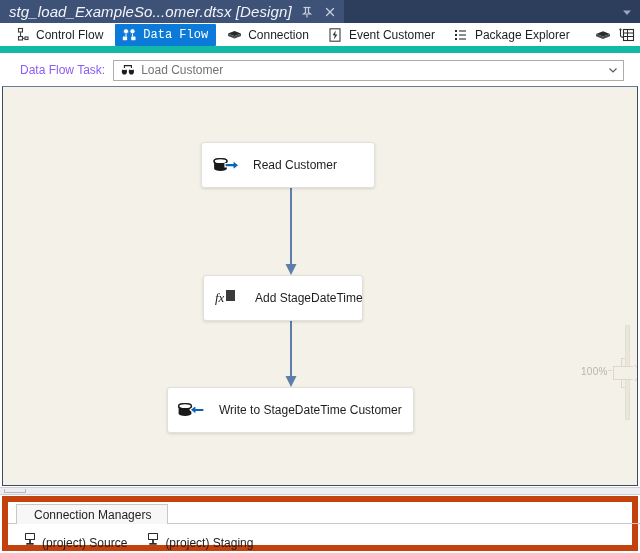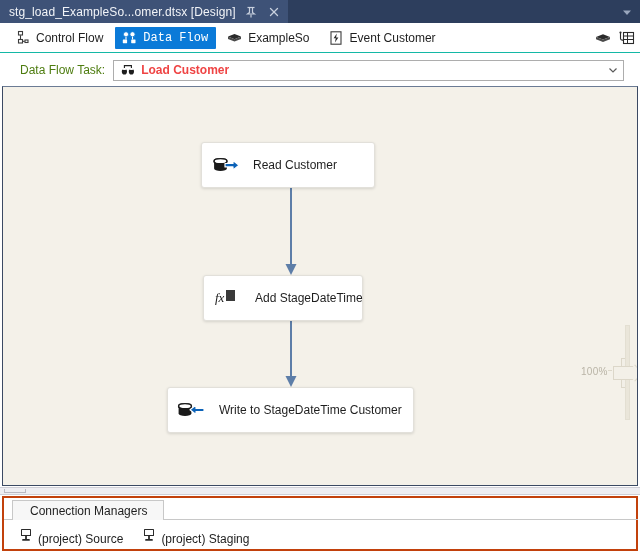--- a/index.html
+++ b/index.html
@@ -34,23 +34,24 @@
   .tabstrip {
     height: 23px;
     background: #3e5277;
     display: flex;
     align-items: center;
     padding: 0 6px 0 9px;
     box-sizing: border-box;
   }
   .doc-tab-title {
     color: #f2f4f8;
-    font-size: 12px;
+    font-size: 15px;
     white-space: nowrap;
     letter-spacing: 0.1px;
+    font-style: italic;
   }
   .tab-btn {
     width: 16px; height: 16px;
     margin-left: 7px;
     position: relative;
     flex: none;
   }
   .tab-btn svg { display: block; }
   .titlebar-spacer { flex: 1 1 auto; height: 23px; }
   .titlebar-chevron {
@@ -58,21 +59,21 @@
     display: flex; align-items: center; justify-content: center;
     margin-right: 4px;
   }
 
   
   .designer-tabs {
     position: absolute;
     left: 0; top: 23px;
     width: 640px; height: 30px;
     background: #ffffff;
-    border-bottom: 1px solid #14b8a6;
+    border-bottom: 7px solid #14b8a6;
     display: flex;
     align-items: center;
     box-sizing: border-box;
   }
   .dtab {
     display: flex;
     align-items: center;
     height: 22px;
     padding: 0 8px 0 6px;
     margin-left: 4px;
@@ -107,21 +108,21 @@
     left: 0; top: 54px;
     width: 640px; height: 32px;
     background: #ffffff;
     box-sizing: border-box;
     display: flex;
     align-items: center;
   }
   .dft-label {
     margin-left: 20px;
     margin-right: 8px;
-    color: #4d7c0f;
+    color: #8b5cf6;
     font-size: 12px;
     white-space: nowrap;
   }
   .dft-combo {
     flex: 1 1 auto;
     margin-right: 16px;
     height: 21px;
     border: 1px solid #adadad;
     background: #ffffff;
     display: flex;
@@ -130,24 +131,23 @@
     position: relative;
   }
   .dft-combo-ico {
     width: 18px; height: 16px;
     margin: 0 4px 0 5px;
     display: flex; align-items: center; justify-content: center;
     flex: none;
   }
   .dft-combo-text {
     font-size: 12px;
-    color: #ef4444;
+    color: #737373;
     white-space: nowrap;
     overflow: hidden;
-    font-weight: bold;
   }
   .dft-combo-arrow {
     position: absolute;
     right: 0; top: 0;
     width: 20px; height: 19px;
     display: flex; align-items: center; justify-content: center;
   }
 
   
   .canvas-wrap {
@@ -295,21 +295,21 @@
     border-top: none;
     box-sizing: border-box;
   }
 
   
   .cm-panel {
     position: absolute;
     left: 2px; top: 496px;
     width: 636px; height: 55px;
     background: #ffffff;
-    border: 2px solid #c2410c;
+    border: 6px solid #c2410c;
     box-sizing: border-box;
   }
   .cm-header {
     position: absolute;
     left: 8px; top: 2px;
     width: 152px; height: 20px;
     border: 1px solid #c8c8c8;
     border-bottom: none;
     background: #f7f7f7;
     display: flex;
@@ -427,33 +427,50 @@
       <span class="dtab-label">Data Flow</span>
     </div>
 
     <div class="dtab">
       <span class="dtab-ico">
         <svg width="17" height="16" viewBox="0 0 17 16">
           <path d="M8.5 4 L15 6.6 L8.5 9.2 L2 6.6 Z" fill="#2b2b2b"></path>
           <path d="M2 6.6 L2 9 L8.5 11.6 L15 9 L15 6.6 L8.5 9.2 Z" fill="#4a4a4a"></path>
         </svg>
       </span>
-      <span class="dtab-label">ExampleSo</span>
+      <span class="dtab-label">Connection</span>
     </div>
 
     <div class="dtab">
       <span class="dtab-ico">
         <svg width="16" height="16" viewBox="0 0 16 16">
           <rect x="3" y="1.8" width="10" height="12.4" fill="none" stroke="#3c3c3c" stroke-width="1.1"></rect>
           <path d="M8.8 3.6 L5.6 8.2 L7.8 8.2 L6.9 12.4 L10.4 7.4 L8.1 7.4 Z" fill="#2b2b2b"></path>
         </svg>
       </span>
       <span class="dtab-label">Event Customer</span>
     </div>
 
+    <div class="dtab">
+      <span class="dtab-ico">
+        <svg width="16" height="16" viewBox="0 0 16 16">
+          <g fill="#2b2b2b">
+            <rect x="2" y="3" width="2" height="2"></rect>
+            <rect x="2" y="7" width="2" height="2"></rect>
+            <rect x="2" y="11" width="2" height="2"></rect>
+          </g>
+          <g stroke="#2b2b2b" stroke-width="1.1">
+            <line x1="6" y1="4" x2="13" y2="4"></line>
+            <line x1="6" y1="8" x2="13" y2="8"></line>
+            <line x1="6" y1="12" x2="13" y2="12"></line>
+          </g>
+        </svg>
+      </span>
+      <span class="dtab-label">Package Explorer</span>
+    </div>
 
     <div class="dtabs-spacer"></div>
 
     <div class="dtab-right-ico">
       <svg width="18" height="16" viewBox="0 0 18 16">
         <path d="M9 4.2 L16 6.9 L9 9.6 L2 6.9 Z" fill="#2b2b2b"></path>
         <path d="M2 6.9 L2 9.3 L9 12 L16 9.3 L16 6.9 L9 9.6 Z" fill="#4a4a4a"></path>
       </svg>
     </div>
     <div class="dtab-right-ico">

